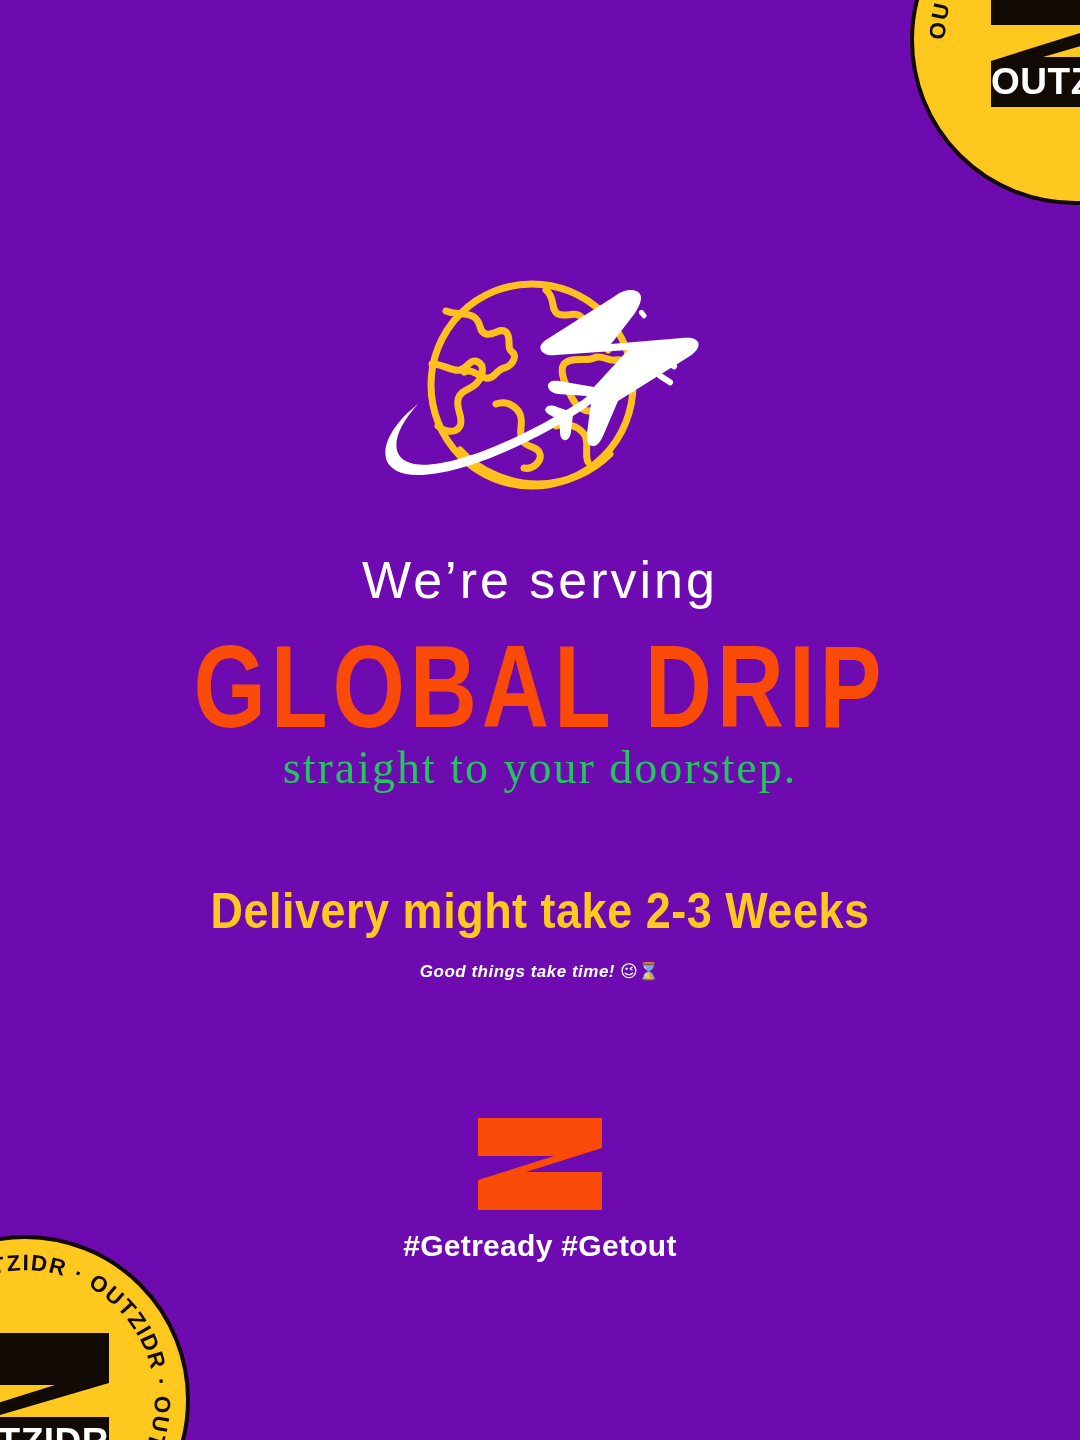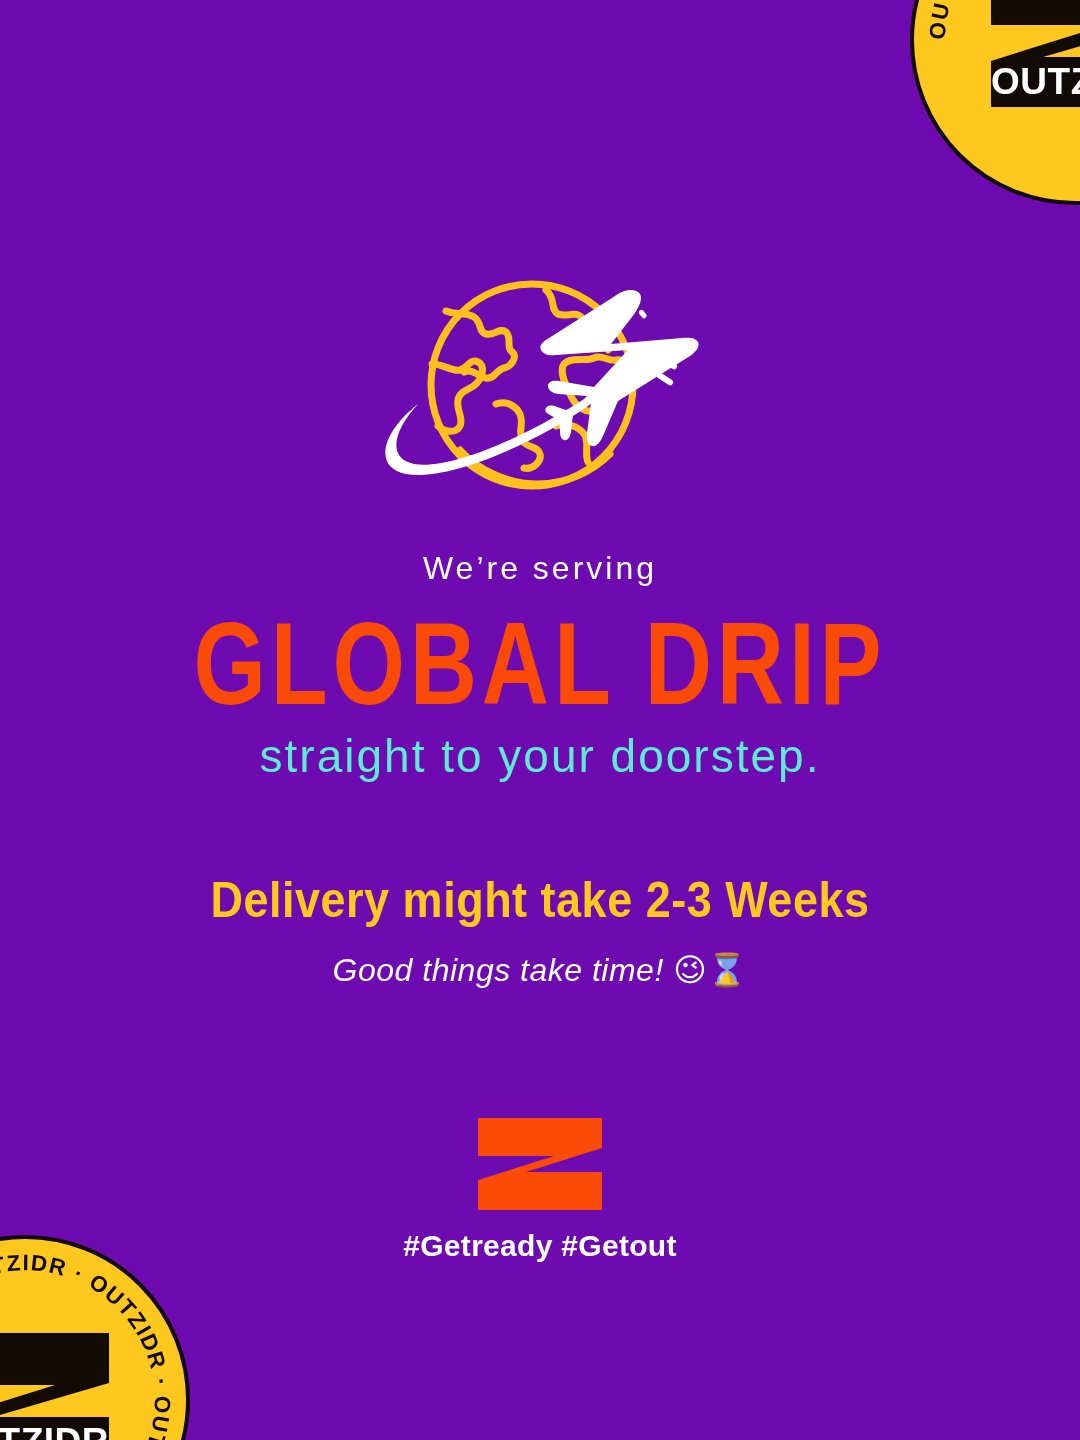--- a/index.html
+++ b/index.html
@@ -70,58 +70,59 @@
   
   .copy {
     position: absolute;
     left: 0;
     right: 0;
     top: 550px;
     text-align: center;
   }
   .kicker {
     color: #ffffff;
-    font-size: 32px;
+    font-size: 52px;
     font-weight: 300;
     letter-spacing: 3px;
     line-height: 1.18;
     margin: 0;
   }
   .headline {
     color: #f94a07;
     font-size: 96px;
     font-weight: bold;
     letter-spacing: 5px;
     line-height: 1.08;
     margin: 12px 0 10px 0;
     transform: scaleY(1.22) scaleX(0.97);
     transform-origin: center top;
   }
   .subline {
-    color: #5eead4;
+    color: #22c55e;
     font-size: 46px;
     font-weight: 300;
     letter-spacing: 2px;
     line-height: 1.18;
-    margin: 26px 0 0 0;
+    margin: 14px 0 0 0;
+    font-family: Liberation Serif, serif;
   }
   .delivery {
     color: #ffc81e;
     font-size: 45px;
     font-weight: bold;
     letter-spacing: 0.5px;
     line-height: 1.2;
     margin: 86px 0 0 0;
     transform: scaleY(1.12);
     transform-origin: center top;
   }
   .delivery-note {
     color: #ffffff;
-    font-size: 32px;
-    font-weight: normal;
+    font-size: 17px;
+    font-weight: bold;
     font-style: italic;
     letter-spacing: 0.5px;
     line-height: 1.25;
     margin: 26px 0 8px 0;
   }
   .emoji {
     font-family: "DejaVu Sans", sans-serif;
     font-style: normal;
   }
 

